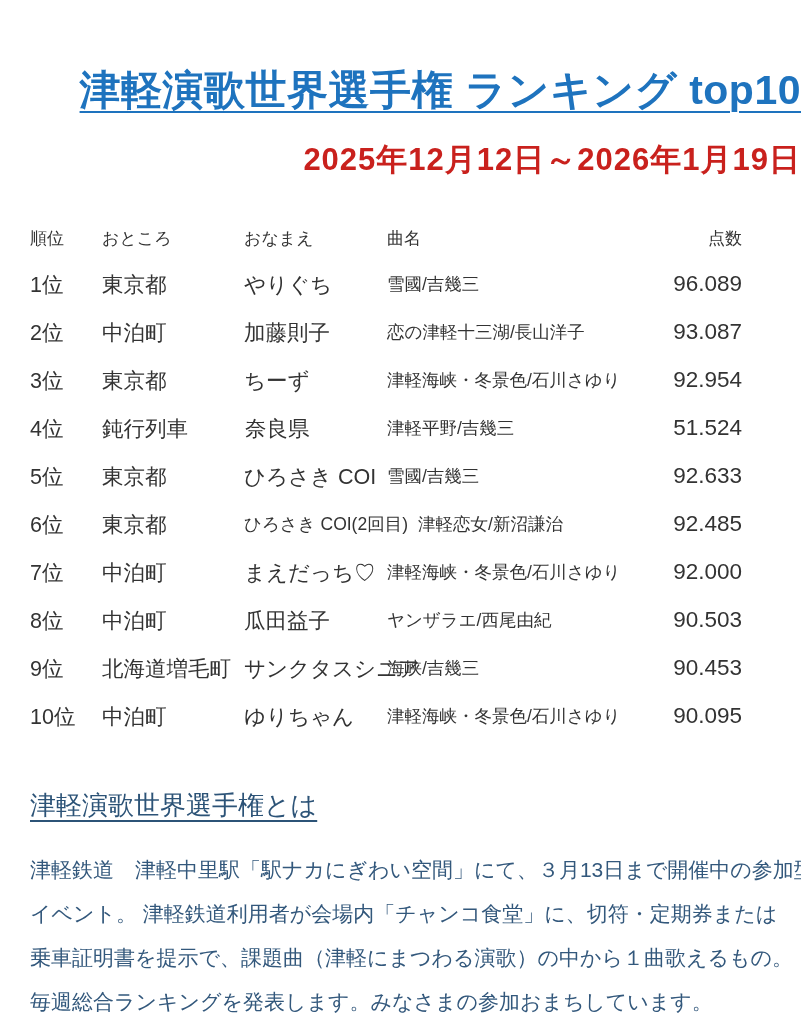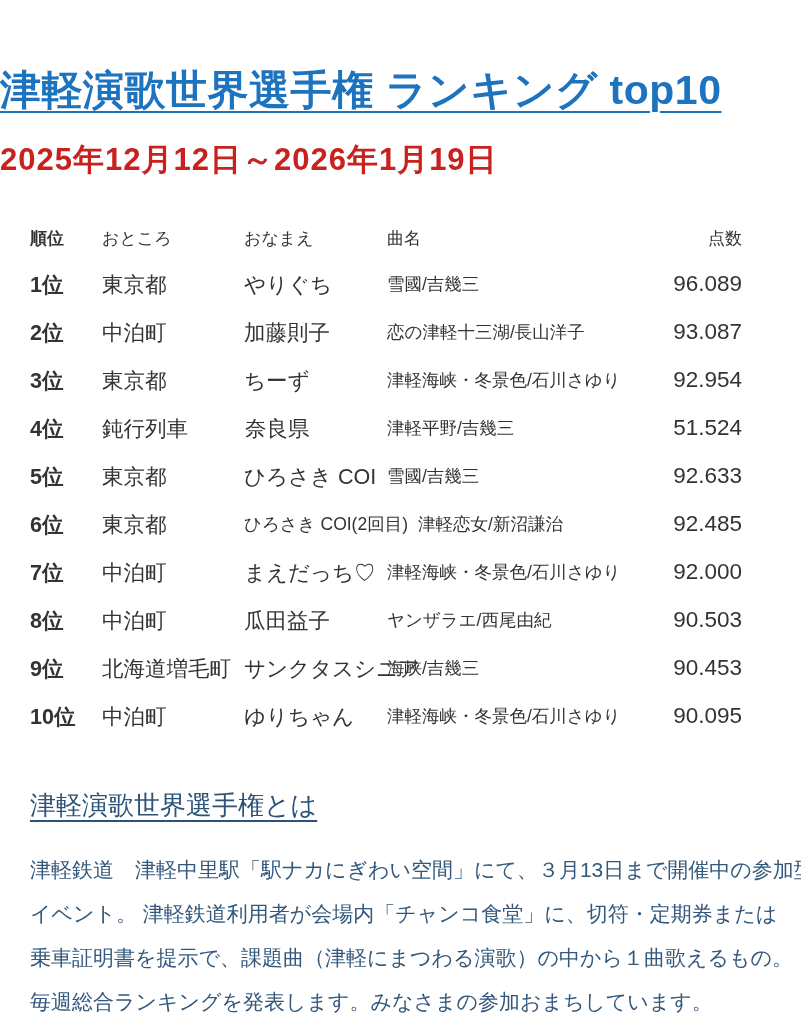--- a/index.html
+++ b/index.html
@@ -15,33 +15,33 @@
     color: #333333;
   }
   .page {
     position: relative;
     width: 801px;
     height: 1024px;
     background: #ffffff;
   }
   .title {
     margin: 64px 0 0 0;
-    text-align: left;
+    text-align: right;
     font-size: 41px;
     font-weight: 700;
     line-height: 52px;
     color: #1e73be;
     text-decoration: underline;
     text-decoration-thickness: 2px;
     text-underline-offset: 7px;
     letter-spacing: 0.5px;
   }
   .date-range {
     margin: 24px 0 0 0;
-    text-align: left;
+    text-align: right;
     font-size: 31px;
     font-weight: 700;
     line-height: 40px;
     color: #c9211d;
     letter-spacing: 1px;
   }
   .ranking-table {
     margin: 36px 0 0 30px;
     width: 712px;
   }
@@ -49,21 +49,21 @@
     display: flex;
     align-items: center;
     height: 48px;
   }
   .trow.head {
     height: 44px;
     font-size: 17px;
     color: #333333;
   }
   .c { display: block; white-space: nowrap; }
-  .c.rank  { width: 72px;  flex: none; font-weight: bold; }
+  .c.rank  { width: 72px;  flex: none; }
   .c.place { width: 142px; flex: none; }
   .c.name  { width: 143px; flex: none; }
   .c.song  { flex: 1; font-size: 17.5px; }
   .c.score { width: 85px; flex: none; font-size: 22.5px; margin-left: auto; text-align: right; }
   .trow.head .c { font-size: 17px; }
   .trow.data .c.rank,
   .trow.data .c.place,
   .trow.data .c.name { font-size: 21.5px; }
   .trow.data .c.name.long {
     width: auto;

